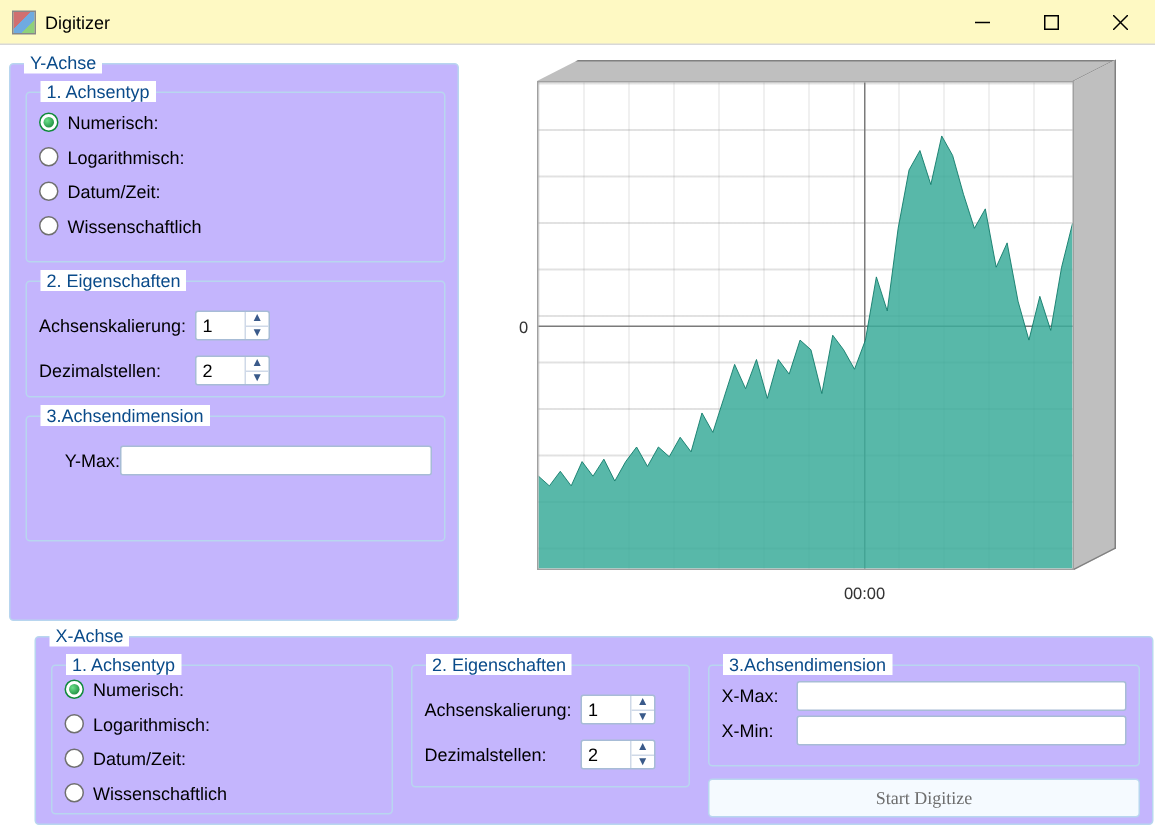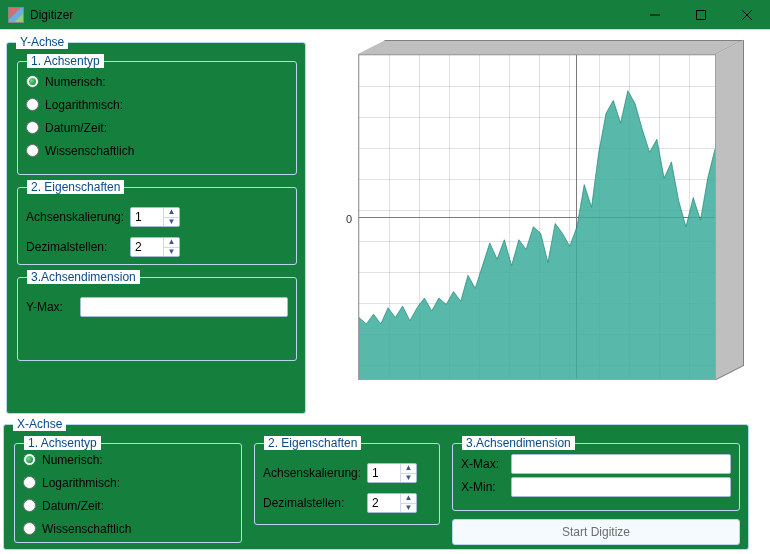--- a/index.html
+++ b/index.html
@@ -9,21 +9,21 @@
     font-size: 12px;
     color: #000;
     background: #fff;
     width: 770px;
     height: 554px;
     overflow: hidden;
   }
   
   .titlebar {
     height: 30px;
-    background: #15803d;
+    background: #fef9c3;
     display: flex;
     align-items: center;
     border-bottom: 1px solid #d8d8d8;
   }
   .titlebar .app-icon {
     width: 16px; height: 16px;
     margin-left: 8px;
     display: inline-block;
     position: relative;
     background: linear-gradient(135deg,#d07070 0 40%, #6faae0 0 70%, #8fd07a 0);
@@ -48,21 +48,21 @@
     left: 0; right:0; top:30px; bottom:0;
     background: #fff;
     padding: 8px;
   }
 
   
   .gb {
     position: absolute;
     border: 1px solid #b8d6ef;
     border-radius: 3px;
-    background: #15803d;
+    background: #c4b5fd;
   }
   .gb > .legend {
     position: absolute;
     top: -8px;
     left: 9px;
     background: #fff;
     padding: 0 4px;
     font-size: 12px;
     color: #0a4b8a;
   }
@@ -266,21 +266,21 @@
               </span>
           </div>
         </div>
       </div>
     </div>
 
     <div class="gb" style="left:10px; top:234px; width:280px; height:84px;">
       <div class="legend">3.Achsendimension</div>
       <div class="inner">
         <div class="row">
-          <label class="lbl" style="width:54px;">Y-Max:</label>
+          <label class="lbl" style="width:54px;text-align:right;">Y-Max:</label>
           <div class="field"><input class="text" value="" style=""></div>
         </div>
       </div>
     </div>
   </div>
 
   <div class="chartbox" style="left:324px; top:6px; width:426px; height:372px;">
     <div class="chartframe">
       <span class="ytick" style="top:52%;">0</span>
       <div class="plot3d">
@@ -290,23 +290,26 @@
           <div class="grid"></div>
           <div class="mid-x"></div>
           <div class="mid-y"></div>
           <svg class="area" id="chart-svg" viewBox="0 0 100 100" preserveAspectRatio="none">
               <path d="M0,100 L0.00,81.00 L2.04,83.00 L4.08,80.00 L6.12,83.00 L8.16,78.00 L10.20,81.00 L12.24,77.50 L14.29,82.00 L16.33,78.00 L18.37,75.00 L20.41,79.00 L22.45,75.00 L24.49,77.00 L26.53,73.00 L28.57,76.00 L30.61,68.00 L32.65,72.00 L34.69,65.00 L36.73,58.00 L38.78,63.00 L40.82,57.00 L42.86,65.00 L44.90,57.00 L46.94,60.00 L48.98,53.00 L51.02,55.00 L53.06,64.00 L55.10,52.00 L57.14,55.00 L59.18,59.00 L61.22,53.00 L63.27,40.00 L65.31,47.00 L67.35,30.00 L69.39,18.00 L71.43,14.00 L73.47,21.00 L75.51,11.00 L77.55,15.00 L79.59,23.00 L81.63,30.00 L83.67,26.00 L85.71,38.00 L87.76,33.00 L89.80,45.00 L91.84,53.00 L93.88,44.00 L95.92,51.00 L97.96,38.00 L100.00,29.00 L100,100 Z" fill="#3bab9a" fill-opacity="0.85" stroke="none"></path>
               <path d="M0.00,81.00 L2.04,83.00 L4.08,80.00 L6.12,83.00 L8.16,78.00 L10.20,81.00 L12.24,77.50 L14.29,82.00 L16.33,78.00 L18.37,75.00 L20.41,79.00 L22.45,75.00 L24.49,77.00 L26.53,73.00 L28.57,76.00 L30.61,68.00 L32.65,72.00 L34.69,65.00 L36.73,58.00 L38.78,63.00 L40.82,57.00 L42.86,65.00 L44.90,57.00 L46.94,60.00 L48.98,53.00 L51.02,55.00 L53.06,64.00 L55.10,52.00 L57.14,55.00 L59.18,59.00 L61.22,53.00 L63.27,40.00 L65.31,47.00 L67.35,30.00 L69.39,18.00 L71.43,14.00 L73.47,21.00 L75.51,11.00 L77.55,15.00 L79.59,23.00 L81.63,30.00 L83.67,26.00 L85.71,38.00 L87.76,33.00 L89.80,45.00 L91.84,53.00 L93.88,44.00 L95.92,51.00 L97.96,38.00 L100.00,29.00" fill="none" stroke="#117a6a" stroke-width="0.6" vector-effect="non-scaling-stroke"></path>
             </svg>
         </div>
       </div>
     </div>
-  </div>
-
-  <div class="gb" style="left:3px; top:394px; width:746px; height:126px;padding-left:24px;">
+    <div class="xticks">
+      <span style="display:inline-block; position:relative; left:11%;">00:00</span>
+    </div>
+  </div>
+
+  <div class="gb" style="left:23px; top:394px; width:746px; height:126px;padding-left:24px;">
     <div class="legend">X-Achse</div>
 
     <div class="gb" style="left:10px; top:18px; width:228px; height:100px;">
       <div class="legend">1. Achsentyp</div>
       <div class="inner" style="top:6px;">
         <div class="radio selected">
           <span class="dot"></span>
           <span>Numerisch:</span>
         </div>
         <div class="radio">
@@ -357,18 +360,18 @@
           <label class="lbl" style="width:50px;">X-Max:</label>
           <div class="field"><input class="text" value="" style=""></div>
         </div>
         <div class="row" style="height:21px; margin:2px 0;">
           <label class="lbl" style="width:50px;">X-Min:</label>
           <div class="field"><input class="text" value="" style=""></div>
         </div>
       </div>
     </div>
 
-    <div class="btn" style="position:absolute; left:448px; top:94px; width:288px;">
+    <div class="btn" style="position:absolute; left:448px; top:94px; width:288px;font-family:Liberation Serif, serif;">
       <span>Start Digitize</span>
     </div>
   </div>
 
 </div>
 
 </body></html>

